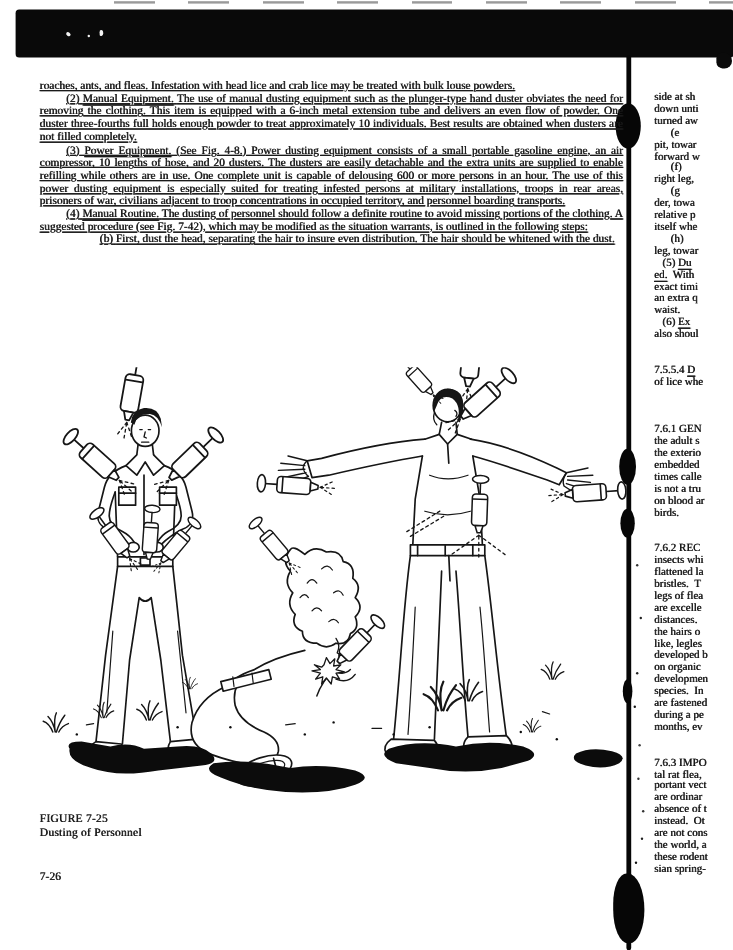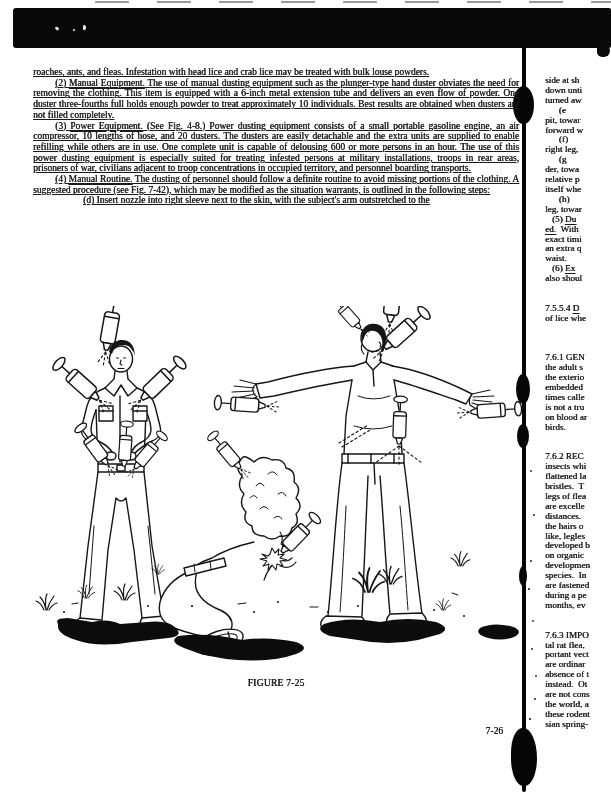--- a/index.html
+++ b/index.html
@@ -38,23 +38,23 @@
   .para{text-indent:22px;}
   .para.no-indent{text-indent:0;}
   .step{text-indent:50px;}
   .u{text-decoration:underline;text-underline-offset:1.5px;}
   
   .col2{position:absolute;left:545px;top:76px;width:70px;
     font-size:9.2px;line-height:9.9px;white-space:pre;}
   .c2line{min-height:9.9px;overflow:visible;}
   
   .figure-svg{position:absolute;left:28px;top:306px;}
-  .caption{position:absolute;left:33px;top:677px;width:486px;text-align:center;
+  .caption{position:absolute;left:33px;top:677px;width:486px;
     font-size:9.6px;line-height:11.8px;letter-spacing:0.2px;}
-  .pagenum{position:absolute;left:33px;top:725px;width:470px;text-align:right;font-size:9.6px;}
+  .pagenum{position:absolute;left:33px;top:725px;width:470px;text-align:left;font-size:9.6px;}
 </style>
 </head>
 <body>
 
 <div class="top-edge-line"></div>
 <div class="top-black-bar">
   <div class="speck s1"></div>
   <div class="speck s2"></div>
   <div class="speck s3"></div>
 </div>
@@ -65,21 +65,21 @@
 <div class="gutter-blob gb3"></div>
 <div class="gutter-blob gb4"></div>
 <div class="gutter-blob gb5"></div>
 <div class="gutter-specks"></div>
 
 <div class="main-col ink">
   <p class="para no-indent"><span>roaches, ants, and fleas.  Infestation with head lice and crab lice may be treated with bulk louse powders.</span></p>
   <p class="para"><span>(2)</span> <span class="u">Manual Equipment.</span> <span>The use of manual dusting equipment such as the plunger-type hand duster obviates the need for removing the clothing.  This item is equipped with a 6-inch metal extension tube and delivers an even flow of powder.  One duster three-fourths full holds enough powder to treat approximately 10 individuals.  Best results are obtained when dusters are not filled completely.</span></p>
   <p class="para"><span>(3)</span> <span class="u">Power Equipment.</span> <span>(See Fig. 4-8.)  Power dusting equipment consists of a small portable gasoline engine, an air compressor, 10 lengths of hose, and 20 dusters.  The dusters are easily detachable and the extra units are supplied to enable refilling while others are in use.  One complete unit is capable of delousing 600 or more persons in an hour.  The use of this power dusting equipment is especially suited for treating infested persons at military installations, troops in rear areas, prisoners of war, civilians adjacent to troop concentrations in occupied territory, and personnel boarding transports.</span></p>
   <p class="para"><span>(4)</span> <span class="u">Manual Routine.</span> <span>The dusting of personnel should follow a definite routine to avoid missing portions of the clothing.  A suggested procedure (see Fig. 7-42), which may be modified as the situation warrants, is outlined in the following steps:</span></p>
-  <p class="step"><span>(d)</span> <span>Insert nozzle into right sleeve next to the skin, with the subject's arm outstretched to the</span></p>
+  <p class="step"><span>(b)</span> <span>First, dust the head, separating the hair to insure even distribution.  The hair should be whitened with the dust.</span></p>
 </div>
 
 <div class="col2 ink"><div class="c2line"><span>side at sh</span></div><div class="c2line"><span>down unti</span></div><div class="c2line"><span>turned aw</span></div><div class="c2line"><span>      (e</span></div><div class="c2line"><span>pit, towar</span></div><div class="c2line"><span>forward w</span></div><div class="c2line"><span>      (f)</span></div><div class="c2line"><span>right leg,</span></div><div class="c2line"><span>      (g</span></div><div class="c2line"><span>der, towa</span></div><div class="c2line"><span>relative p</span></div><div class="c2line"><span>itself whe</span></div><div class="c2line"><span>      (h)</span></div><div class="c2line"><span>leg, towar</span></div><div class="c2line"><span>   (5) </span><span class="u">Du</span></div><div class="c2line"><span class="u">ed.</span><span>  With</span></div><div class="c2line"><span>exact timi</span></div><div class="c2line"><span>an extra q</span></div><div class="c2line"><span>waist.</span></div><div class="c2line"><span>   (6) </span><span class="u">Ex</span></div><div class="c2line"><span>also shoul</span></div><div class="c2line"><span></span></div><div class="c2line"><span></span></div><div class="c2line"><span>7.5.5.4 </span><span class="u">D</span></div><div class="c2line"><span>of lice whe</span></div><div class="c2line"><span></span></div><div class="c2line"><span></span></div><div class="c2line"><span></span></div><div class="c2line"><span>7.6.1 GEN</span></div><div class="c2line"><span>the adult s</span></div><div class="c2line"><span>the exterio</span></div><div class="c2line"><span>embedded</span></div><div class="c2line"><span>times calle</span></div><div class="c2line"><span>is not a tru</span></div><div class="c2line"><span>on blood ar</span></div><div class="c2line"><span>birds.</span></div><div class="c2line"><span></span></div><div class="c2line"><span></span></div><div class="c2line"><span>7.6.2 REC</span></div><div class="c2line"><span>insects whi</span></div><div class="c2line"><span>flattened la</span></div><div class="c2line"><span>bristles.  T</span></div><div class="c2line"><span>legs of flea</span></div><div class="c2line"><span>are excelle</span></div><div class="c2line"><span>distances.</span></div><div class="c2line"><span>the hairs o</span></div><div class="c2line"><span>like, legles</span></div><div class="c2line"><span>developed b</span></div><div class="c2line"><span>on organic</span></div><div class="c2line"><span>developmen</span></div><div class="c2line"><span>species.  In</span></div><div class="c2line"><span>are fastened</span></div><div class="c2line"><span>during a pe</span></div><div class="c2line"><span>months, ev</span></div><div class="c2line"><span></span></div><div class="c2line"><span></span></div><div class="c2line"><span>7.6.3 IMPO</span></div><div class="c2line"><span>tal rat flea,</span></div><div class="c2line"><span>portant vect</span></div><div class="c2line"><span>are ordinar</span></div><div class="c2line"><span>absence of t</span></div><div class="c2line"><span>instead.  Ot</span></div><div class="c2line"><span>are not cons</span></div><div class="c2line"><span>the world, a</span></div><div class="c2line"><span>these rodent</span></div><div class="c2line"><span>sian spring-</span></div></div>
 
 <svg class="figure-svg" width="502" height="388" viewBox="0 0 502 388" xmlns="http://www.w3.org/2000/svg">
   <defs>
     <g id="duster" stroke="#161616" stroke-width="1.5" fill="#fff" stroke-linecap="round">
       <line x1="0" y1="-38" x2="0" y2="-50"></line>
       <ellipse cx="0" cy="-52.5" rx="8" ry="3.8"></ellipse>
       <rect x="-7.5" y="-38" width="15" height="31" rx="3.5"></rect>
@@ -214,14 +214,15 @@
     <use href="#tuft" transform="translate(340,286) scale(1.5)"></use>
     <use href="#tuft" transform="translate(362,278) scale(1.1)"></use>
     <use href="#tuft" transform="translate(432,260) scale(0.9)"></use>
     <use href="#tuft" transform="translate(415,304) scale(0.7)"></use>
     <path d="M210,298 L218,297 M282,301 L290,301 M424,287 L430,289 M44,298 L50,297" stroke-width="1"></path>
   </g>
 </svg>
 
 <div class="caption ink">
   <div>FIGURE 7-25</div>
+  <div>Dusting of Personnel</div>
 </div>
 <div class="pagenum ink">7-26</div>
 
 </body></html>

